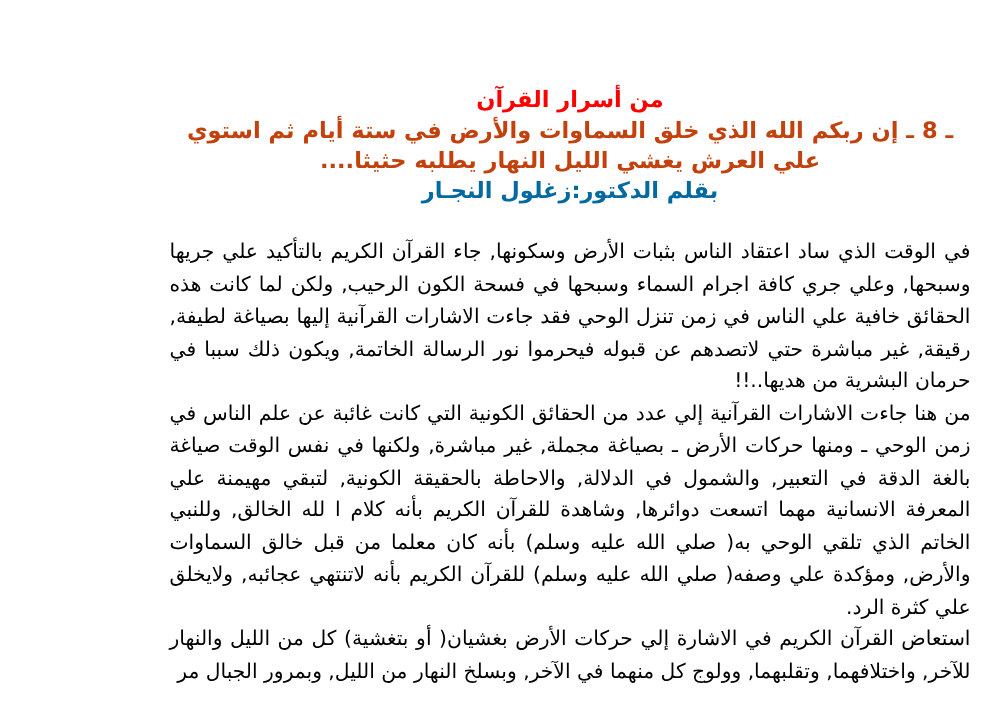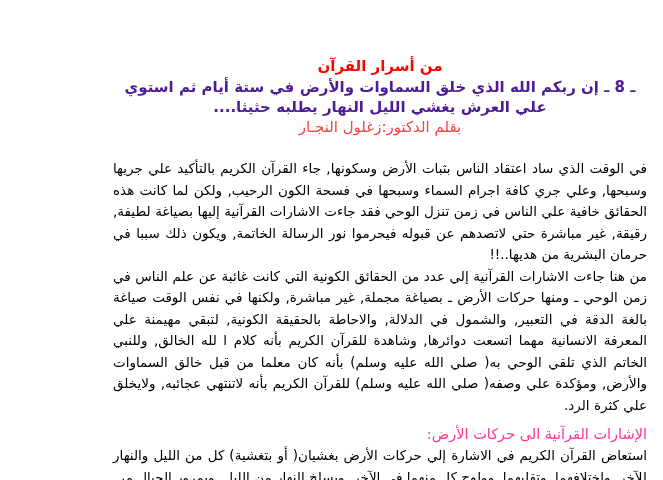--- a/index.html
+++ b/index.html
@@ -35,28 +35,28 @@
     font-size: 15px;
     line-height: 21px;
     font-weight: bold;
     color: #3f7f6f;
   }
   .hdr-verse {
     margin: 0;
     font-size: 15px;
     line-height: 20px;
     font-weight: bold;
-    color: #4c1d95;
+    color: #c2410c;
   }
   .hdr-byline {
     margin: 0;
     font-size: 15px;
     line-height: 21px;
-    font-weight: normal;
-    color: #ef4444;
+    font-weight: bold;
+    color: #0369a1;
   }
   .doc-body {
     margin-top: 20px;
     color: #000000;
   }
   .doc-body p {
     margin: 0;
     font-size: 13.5px;
     line-height: 21.5px;
     text-align: justify;
@@ -77,16 +77,15 @@
 <div class="page">
   <div class="hdr">
     <h1 class="hdr-title">من أسرار القرآن</h1>
     <h2 class="hdr-verse">ـ 8 ـ إن ربكم الله الذي خلق السماوات والأرض في ستة أيام ثم استوي علي العرش يغشي الليل النهار يطلبه حثيثا....</h2>
     <h3 class="hdr-byline">بقلم الدكتور:زغلول النجـار</h3>
   </div>
 
   <div class="doc-body">
     <p>في الوقت الذي ساد اعتقاد الناس بثبات الأرض وسكونها, جاء القرآن الكريم بالتأكيد علي جريها وسبحها, وعلي جري كافة اجرام السماء وسبحها في فسحة الكون الرحيب, ولكن لما كانت هذه الحقائق خافية علي الناس في زمن تنزل الوحي فقد جاءت الاشارات القرآنية إليها بصياغة لطيفة, رقيقة, غير مباشرة حتي لاتصدهم عن قبوله فيحرموا نور الرسالة الخاتمة, ويكون ذلك سببا في حرمان البشرية من هديها..!!</p>
     <p>من هنا جاءت الاشارات القرآنية إلي عدد من الحقائق الكونية التي كانت غائبة عن علم الناس في زمن الوحي ـ ومنها حركات الأرض ـ بصياغة مجملة, غير مباشرة, ولكنها في نفس الوقت صياغة بالغة الدقة في التعبير, والشمول في الدلالة, والاحاطة بالحقيقة الكونية, لتبقي مهيمنة علي المعرفة الانسانية مهما اتسعت دوائرها, وشاهدة للقرآن الكريم بأنه كلام ا لله الخالق, وللنبي الخاتم الذي تلقي الوحي به( صلي الله عليه وسلم) بأنه كان معلما من قبل خالق السماوات والأرض, ومؤكدة علي وصفه( صلي الله عليه وسلم) للقرآن الكريم بأنه لاتنتهي عجائبه, ولايخلق علي كثرة الرد.</p>
-    <h4 class="section-heading">الإشارات القرآنية الى حركات الأرض:</h4>
     <p>استعاض القرآن الكريم في الاشارة إلي حركات الأرض بغشيان( أو بتغشية) كل من الليل والنهار للآخر, واختلافهما, وتقلبهما, وولوج كل منهما في الآخر, وبسلخ النهار من الليل, وبمرور الجبال مر</p>
   </div>
 </div>
 
 </body></html>

